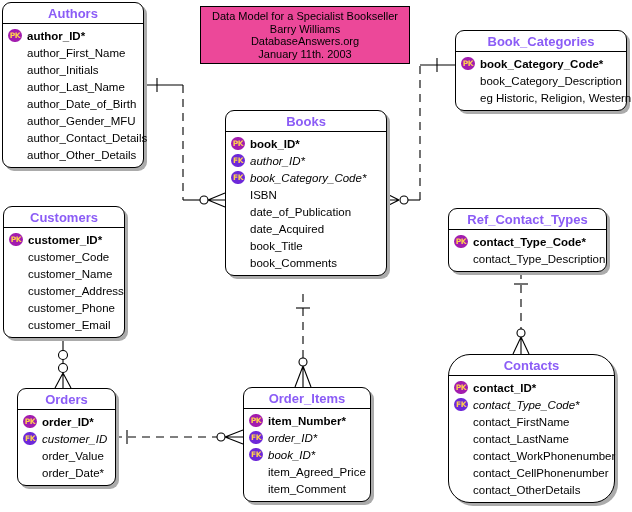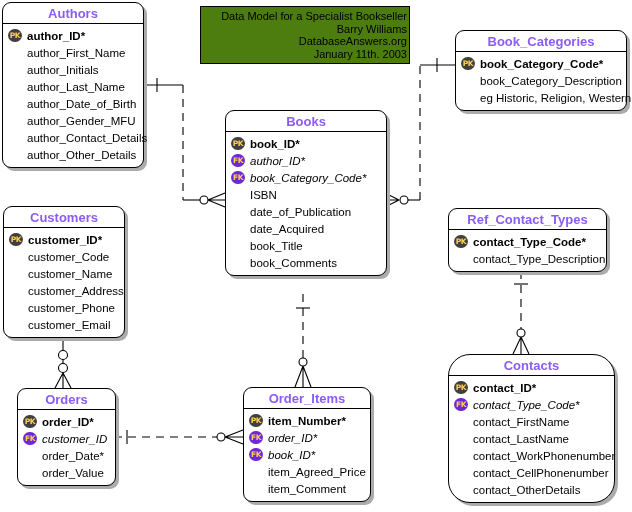--- a/index.html
+++ b/index.html
@@ -16,32 +16,32 @@
     font-weight:bold; color:#8b5cf6; text-align:center; font-size:13px;
     padding:3px 6px 2px 6px; border-bottom:1.3px solid #000; line-height:15px;
     white-space:nowrap;
   }
   .fields { padding:3px 4px 4px 4px; }
   .frow {
     display:flex; align-items:center; height:17px; font-size:11.5px;
     color:#000; white-space:nowrap;
   }
   .badge {
-    width:14px; height:13px; border-radius:7px; background:#404040;
+    width:14px; height:13px; border-radius:7px; background:#a21caf;
     color:#ffd24d; font-size:7.5px; font-weight:bold; line-height:13px;
     text-align:center; margin:0 5px 0 1px; flex:0 0 14px;
     font-family:"DejaVu Sans", sans-serif; letter-spacing:-0.5px;
   }
   .badge.fk { background:#6d28d9; }
   .badge.none { visibility:hidden; }
   .frow.pk .lbl { font-weight:bold; }
   .frow.fk .lbl { font-style:italic; }
   .note {
     position:absolute; left:200px; top:6px; width:204px;
-    border:1px solid #000; background:#4d7c0f; text-align:right;
+    border:1px solid #000; background:#ec4899; text-align:center;
     font-size:11px; line-height:12.5px; padding:3px 2px;
   }
   .wire { stroke:#000; stroke-width:1.1; fill:none; }
   .wire.dashed { stroke-dasharray:8 6; }
   .dot { stroke:#000; stroke-width:1.1; fill:#ffffff; }
 </style>
 </head>
 <body>
 
 <div class="canvas">
@@ -242,25 +242,25 @@
           <div class="frow pk">
             <span class="badge pk">PK</span>
             <span class="lbl">order_ID*</span>
           </div>
           <div class="frow fk">
             <span class="badge fk">FK</span>
             <span class="lbl">customer_ID</span>
           </div>
           <div class="frow plain">
             <span class="badge none"></span>
+            <span class="lbl">order_Value</span>
+          </div>
+          <div class="frow plain">
+            <span class="badge none"></span>
             <span class="lbl">order_Date*</span>
-          </div>
-          <div class="frow plain">
-            <span class="badge none"></span>
-            <span class="lbl">order_Value</span>
           </div>
         </div>
       </div>
       <div class="entity" style="left: 243px; top: 387px; width: 126px;">
         <div class="entity-title">Order_Items</div>
         <div class="fields">
           <div class="frow pk">
             <span class="badge pk">PK</span>
             <span class="lbl">item_Number*</span>
           </div>

